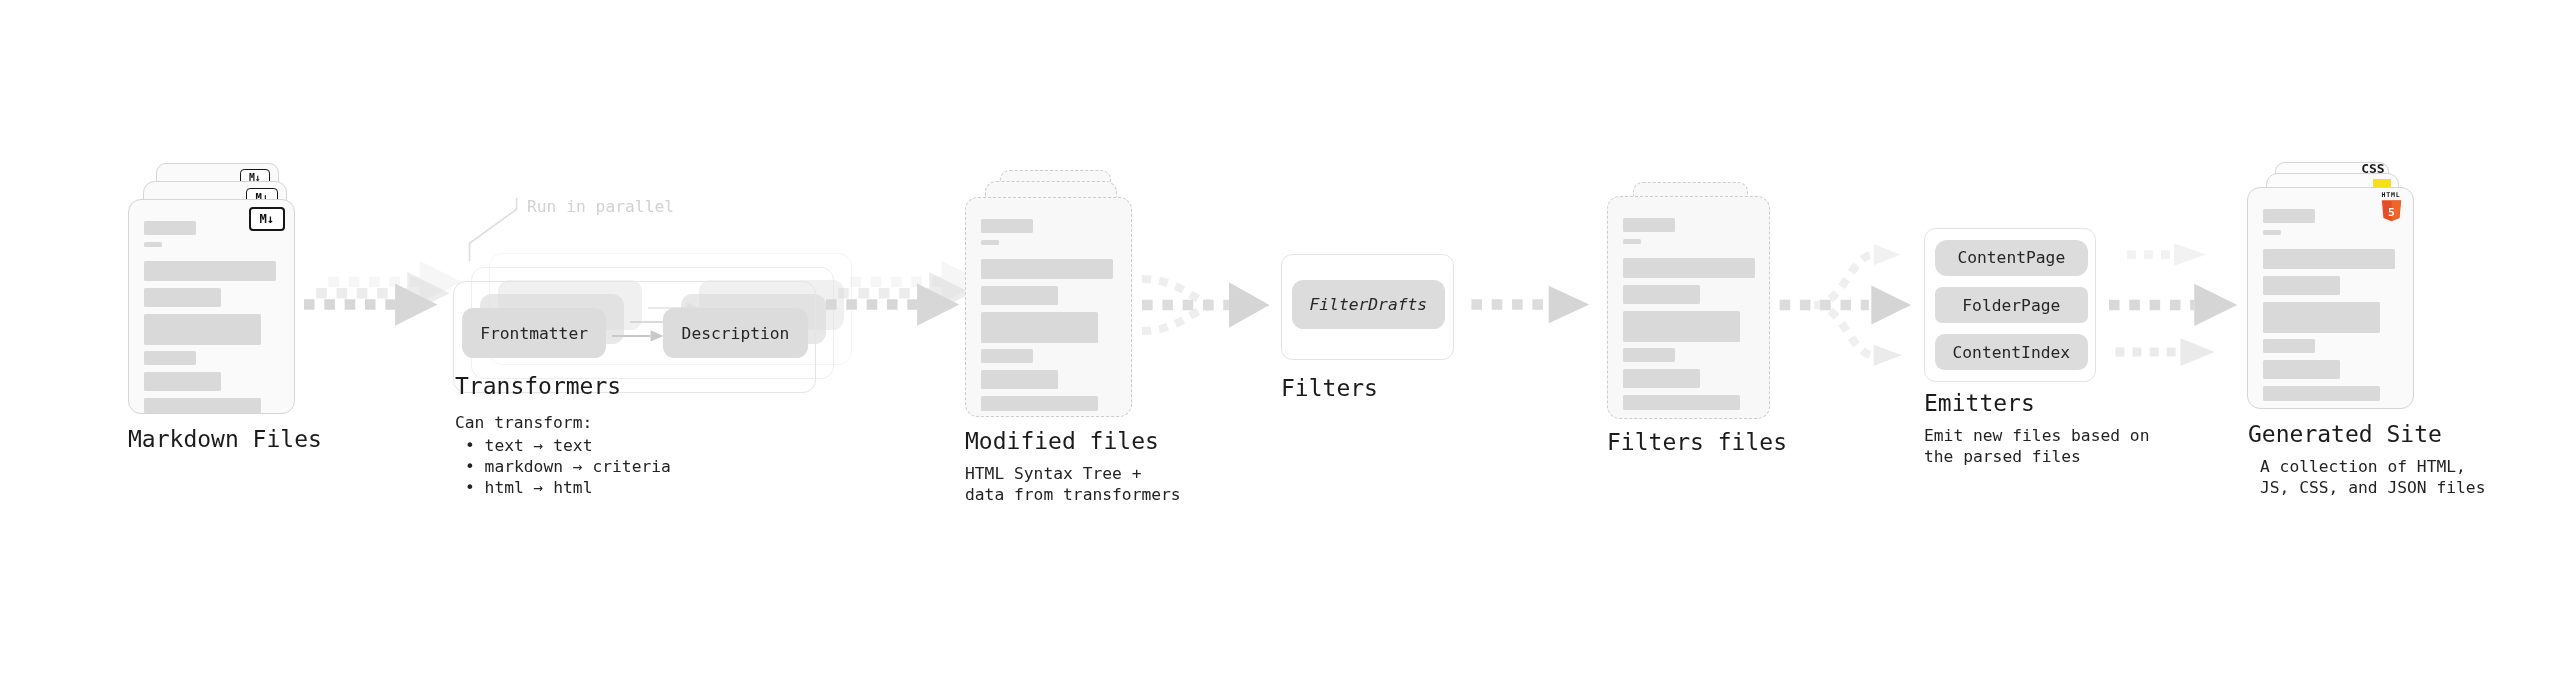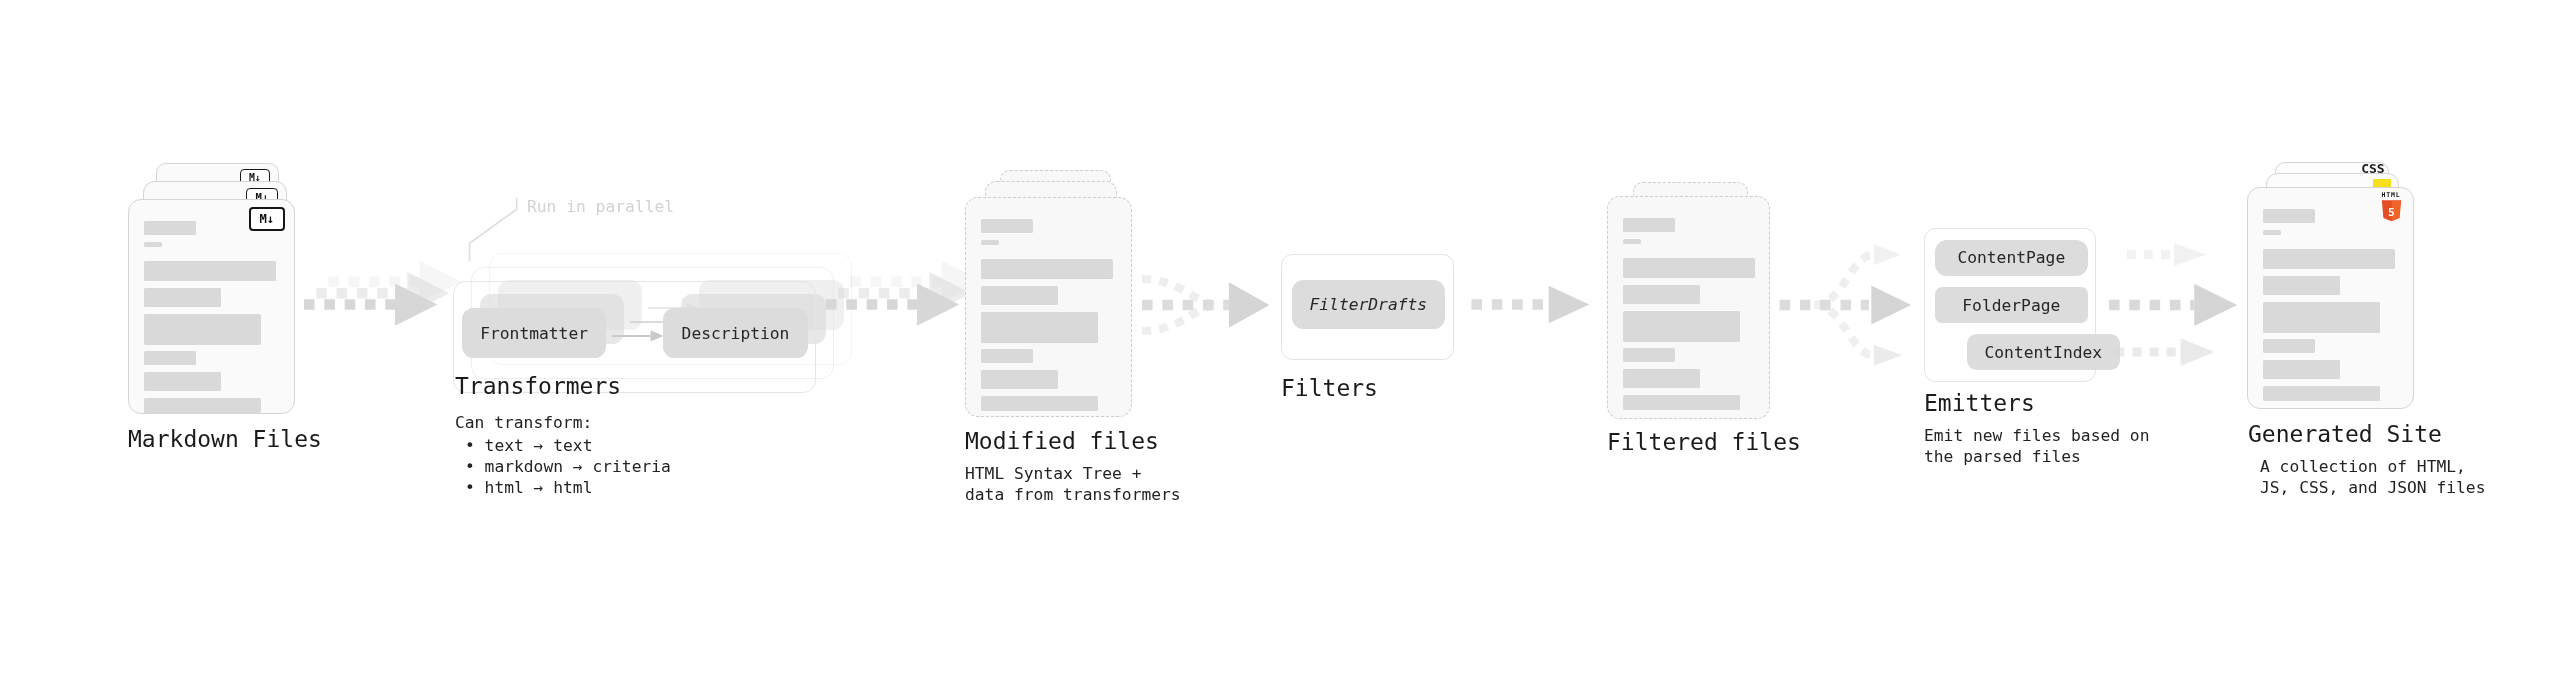--- a/index.html
+++ b/index.html
@@ -173,35 +173,35 @@
       <div class="b1"></div>
         <div class="b2"></div>
         <div class="b3"></div>
         <div class="b4"></div>
       <div class="b5"></div>
         <div class="b6"></div>
         <div class="b7"></div>
         <div class="b8"></div>
     </div>
   </div>
-  <div class="stage-title" style="left:1607px;top:429px;">Filtered files</div>
+  <div class="stage-title" style="left:1607px;top:429px;">Filters files</div>
 
   <svg style="left:1778px;top:244px;" width="142" height="126" viewBox="0 0 175 155">
     <path d="M45 75 C 80 75, 90 13, 118 13" stroke="#efefef" stroke-width="10" stroke-dasharray="11 10" fill="none"></path>
     <path d="M45 75 C 80 75, 90 137, 118 137" stroke="#efefef" stroke-width="10" stroke-dasharray="11 10" fill="none"></path>
     <line x1="2" y1="75" x2="112" y2="75" stroke="#dcdcdc" stroke-width="13" stroke-dasharray="13 12"></line>
     <polygon points="118,0 151,13 118,26" fill="#f1f1f1"></polygon>
     <polygon points="115,51 164,75 115,99" fill="#d5d5d5"></polygon>
     <polygon points="118,124 153,137 118,150" fill="#ebebeb"></polygon>
   </svg>
 
   <div class="panel" style="left:1924px;top:228px;width:172px;height:154px;">
     <div class="pill" style="left:9.8px;top:10.6px;width:153px;height:36px;border-radius:12px;">ContentPage</div>
     <div class="pill" style="left:9.8px;top:58px;width:153px;height:36px;border-radius:7px;">FolderPage</div>
-    <div class="pill" style="left:9.8px;top:105px;width:153px;height:36px;border-radius:9.8px;margin-left:32px;">ContentIndex</div>
+    <div class="pill" style="left:9.8px;top:105px;width:153px;height:36px;border-radius:9.8px;">ContentIndex</div>
   </div>
   <div class="stage-title" style="left:1924px;top:390px;">Emitters</div>
   <div class="stage-sub" style="left:1924px;top:425px;">Emit new files based on
 the parsed files</div>
 
   <svg style="left:2109px;top:240px;" width="134" height="134" viewBox="0 0 165 165">
     <g opacity="0.33">
       <line x1="22" y1="18" x2="80" y2="18" stroke="#d9d9d9" stroke-width="11" stroke-dasharray="11 10"></line>
       <polygon points="80,4 120,18 80,32" fill="#d9d9d9"></polygon>
     </g>

